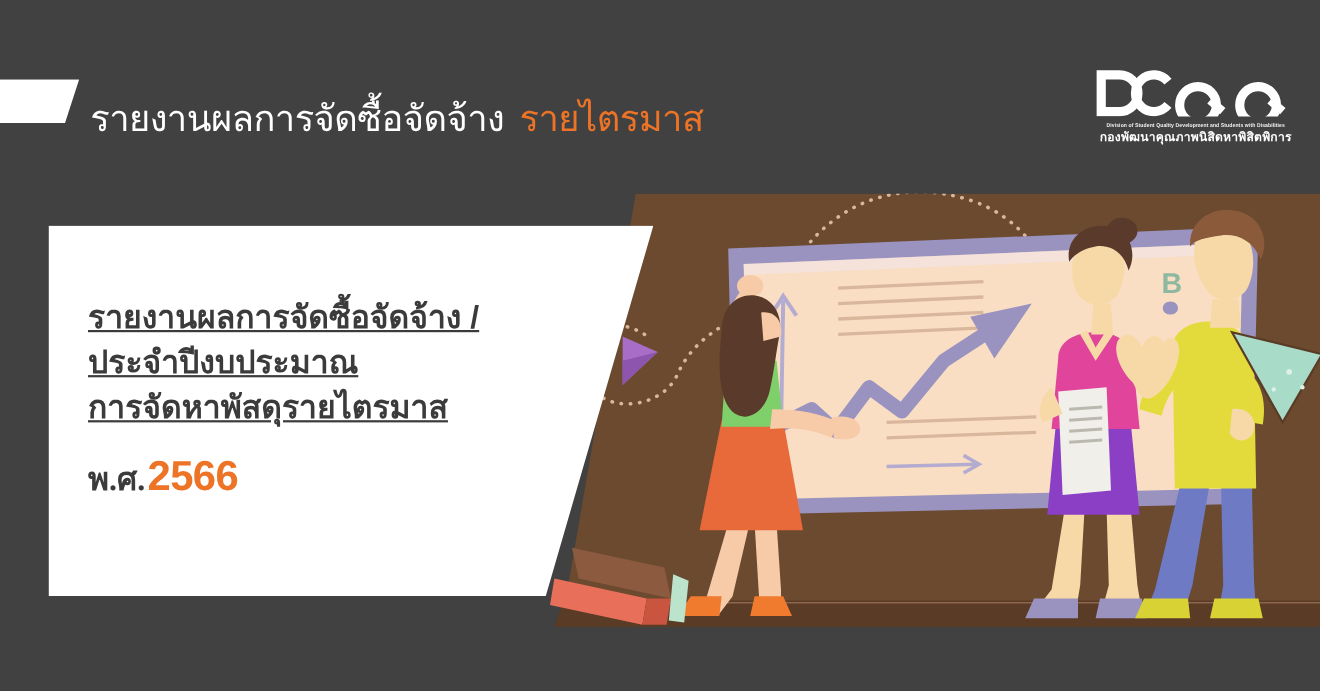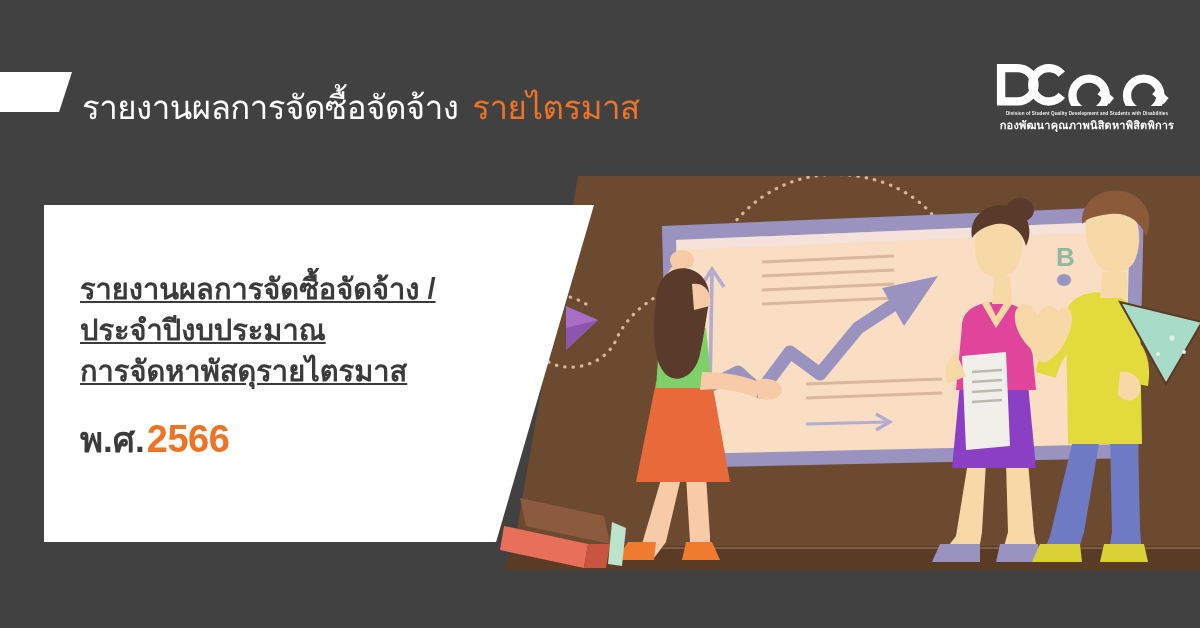--- a/index.html
+++ b/index.html
@@ -78,21 +78,21 @@
     width:430px;
   }
   .card-line{
     color:#3b3b3b;font-size:29px;font-weight:bold;
     line-height:41px;white-space:nowrap;text-decoration:underline;
   }
   .card-year-row{
     margin-top:20px;white-space:nowrap;
   }
   .card-year-label{
-    color:#3b3b3b;font-size:35px;font-weight:bold;
+    color:#3b3b3b;font-size:29px;font-weight:bold;font-family:Liberation Serif, serif;
   }
   .card-year-value{
     color:#ED7326;font-size:38px;font-weight:bold;
     margin-left:2px;letter-spacing:-0.5px;
   }
 </style>
 </head>
 <body>
 
 <div class="banner">

